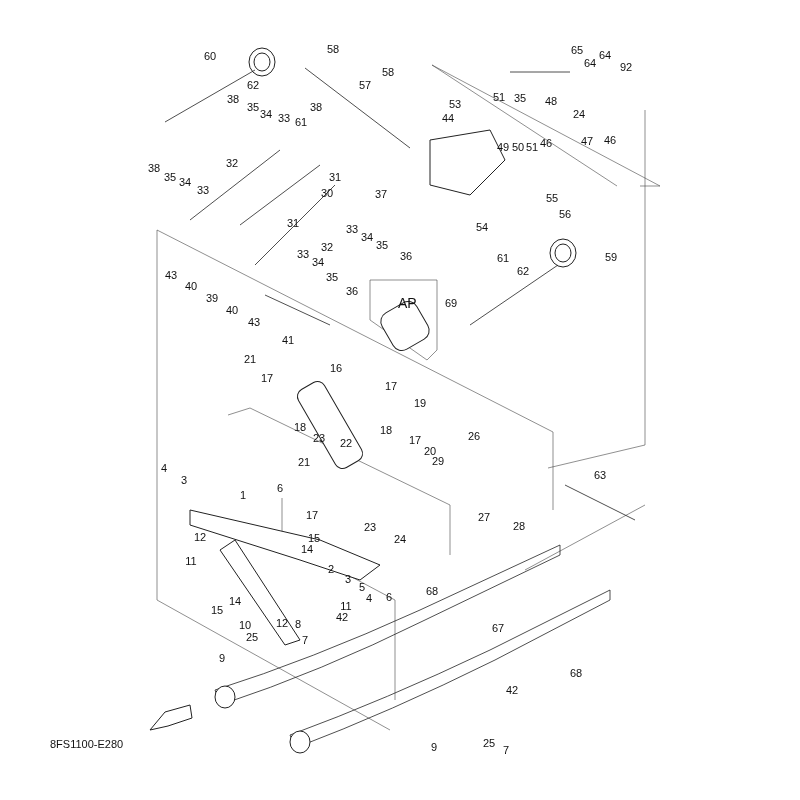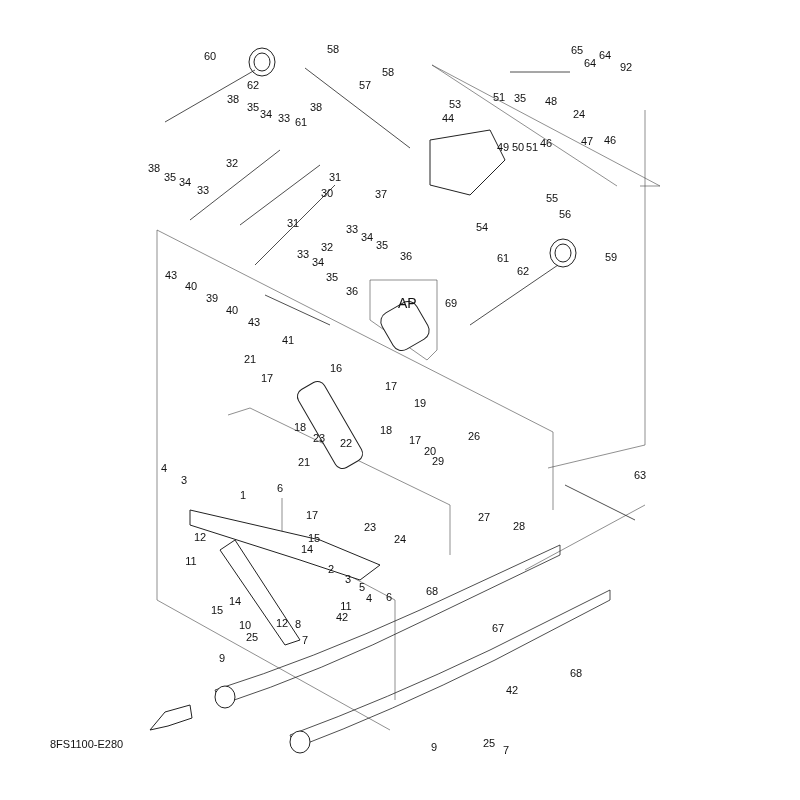--- a/index.html
+++ b/index.html
@@ -148,21 +148,21 @@
     <div class="lbl" style="left: 420px; top: 403px;">19</div>
     <div class="lbl" style="left: 300px; top: 427px;">18</div>
     <div class="lbl" style="left: 386px; top: 430px;">18</div>
     <div class="lbl" style="left: 415px; top: 440px;">17</div>
     <div class="lbl" style="left: 319px; top: 438px;">23</div>
     <div class="lbl" style="left: 346px; top: 443px;">22</div>
     <div class="lbl" style="left: 438px; top: 430px; margin-top: 31px;">29</div>
     <div class="lbl" style="left: 474px; top: 436px;">26</div>
     <div class="lbl" style="left: 430px; top: 451px;">20</div>
     <div class="lbl" style="left: 304px; top: 462px;">21</div>
-    <div class="lbl" style="left: 640px; top: 475px;">63</div>
+    <div class="lbl" style="left: 600px; top: 475px;">63</div>
     <div class="lbl" style="left: 164px; top: 468px;">4</div>
     <div class="lbl" style="left: 184px; top: 480px;">3</div>
     <div class="lbl" style="left: 280px; top: 488px;">6</div>
     <div class="lbl" style="left: 243px; top: 495px;">1</div>
     <div class="lbl" style="left: 312px; top: 515px;">17</div>
     <div class="lbl" style="left: 370px; top: 527px;">23</div>
     <div class="lbl" style="left: 400px; top: 539px;">24</div>
     <div class="lbl" style="left: 484px; top: 517px;">27</div>
     <div class="lbl" style="left: 519px; top: 526px;">28</div>
     <div class="lbl" style="left: 200px; top: 537px;">12</div>

